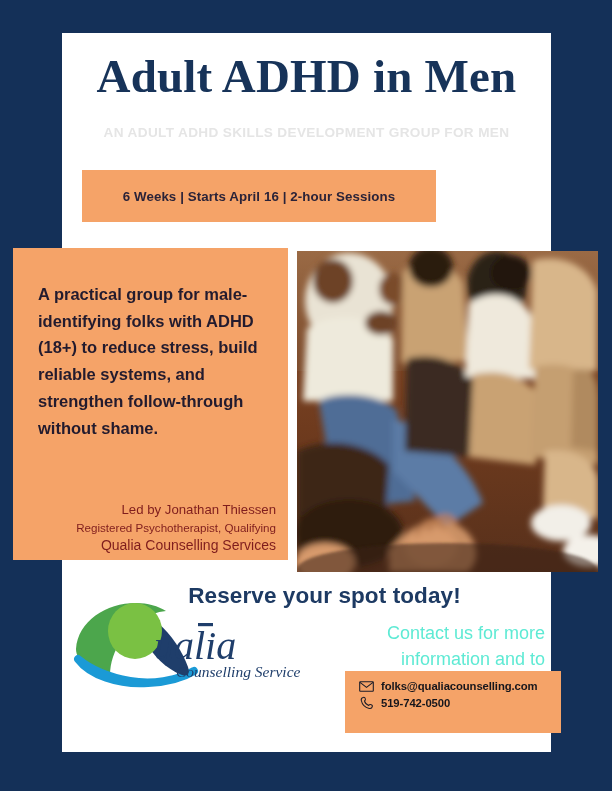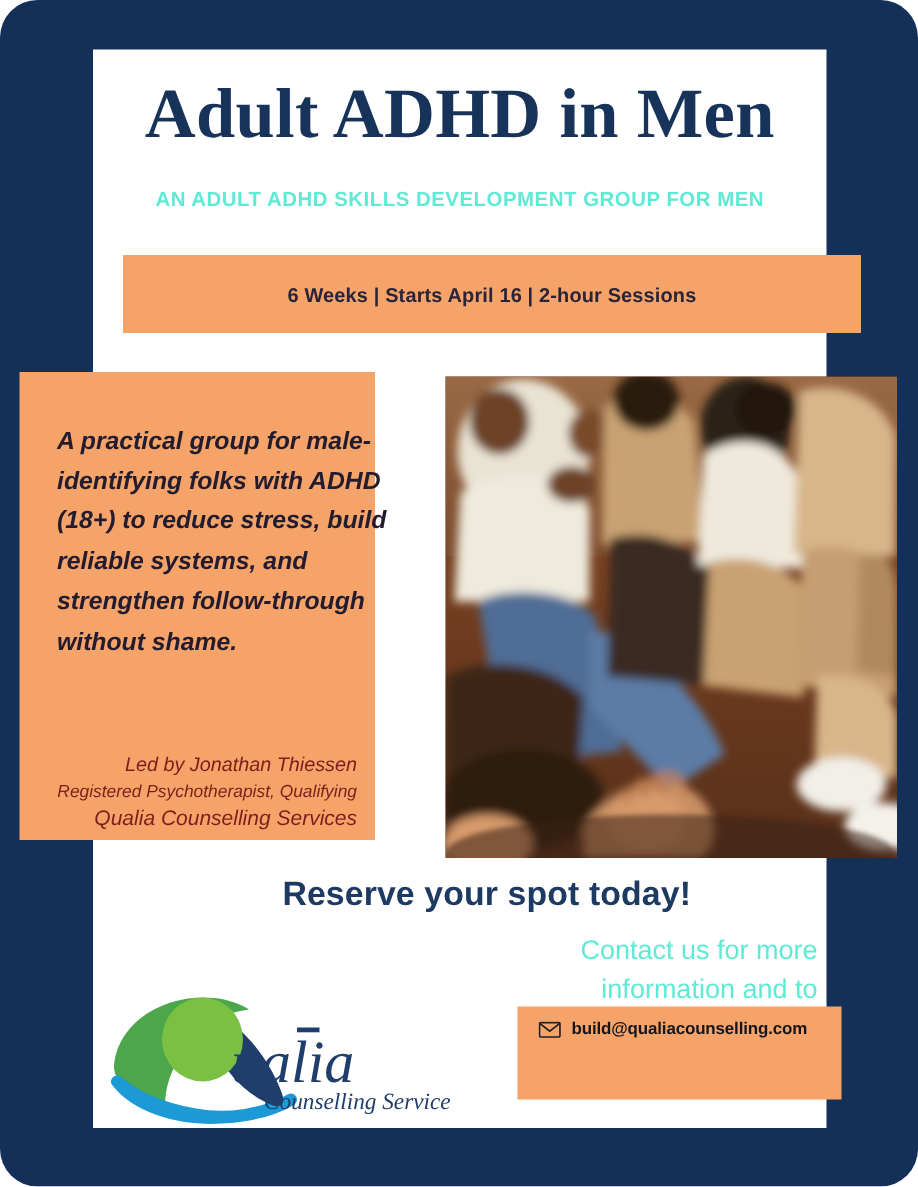--- a/index.html
+++ b/index.html
@@ -10,21 +10,20 @@
   body {
     font-family: "Liberation Sans", sans-serif;
   }
 
   #poster {
     position: relative;
     width: 612px;
     height: 791px;
     background: #143058;
     overflow: hidden;
-    border-radius: 25px;
   }
 
   
   .card {
     position: absolute;
     left: 62px;
     top: 33px;
     width: 489px;
     height: 719px;
     background: #ffffff;
@@ -47,29 +46,29 @@
 
   .subhead {
     position: absolute;
     left: 62px;
     top: 125px;
     width: 489px;
     text-align: center;
     font-size: 13.6px;
     font-weight: 700;
     letter-spacing: 0.35px;
-    color: #5eead4;
+    color: #e5e5e5;
   }
 
   
   .details-banner {
     position: absolute;
     left: 82px;
     top: 170px;
-    width: 492px;
+    width: 354px;
     height: 52px;
     background: #F5A368;
     display: flex;
     flex-direction: column;
     align-items: center;
     justify-content: center;
     gap: 3px;
   }
   .details-banner .line {
     font-size: 13.3px;
@@ -89,24 +88,23 @@
     overflow: hidden;
     background: #6b3a22;
   }
   .photo svg { display: block; width: 100%; height: 100%; }
 
   
   .blurb {
     position: absolute;
     left: 13px;
     top: 248px;
-    width: 237px;
+    width: 275px;
     height: 312px;
     background: #F5A368;
-    font-style: italic;
   }
   .blurb-body {
     position: absolute;
     left: 25px;
     top: 33px;
     width: 228px;
     font-size: 16.5px;
     line-height: 1.62;
     font-weight: 700;
     color: #231b2e;
@@ -180,21 +178,21 @@
     font-weight: 700;
     color: #16161c;
     letter-spacing: -0.1px;
     white-space: nowrap;
   }
 
   
   .logo {
     position: absolute;
     left: 72px;
-    top: 663px;
+    top: 601px;
     width: 228px;
     height: 92px;
   }
   .logo svg { display: block; width: 100%; height: 100%; }
 </style>
 </head>
 <body>
 
 <div id="poster">
 
@@ -289,23 +287,34 @@
 
   <div class="contact-box">
 
     <div class="contact-row">
       <span class="ci">
         <svg width="15" height="11" viewBox="0 0 15 11" aria-hidden="true">
           <rect x="0.7" y="0.7" width="13.6" height="9.6" rx="0.6" fill="none" stroke="#1d1d28" stroke-width="1.1"></rect>
           <path d="M1 1.4 L7.5 6.4 L14 1.4" fill="none" stroke="#1d1d28" stroke-width="1.1"></path>
         </svg>
       </span>
-      <span class="ctxt">build@qualiacounselling.com</span>
+      <span class="ctxt">folks@qualiacounselling.com</span>
     </div>
 
+    <div class="contact-row">
+      <span class="ci">
+        <svg width="14" height="14" viewBox="0 0 14 14" aria-hidden="true">
+          <path d="M3.2 1.4 C4.4 1.1 5.1 1.8 5.4 2.9 C5.7 3.9 5.2 4.4 4.5 4.9
+                   C4.9 6.8 6.6 8.7 8.7 9.4 C9.2 8.7 9.7 8.2 10.7 8.5
+                   C11.8 8.8 12.6 9.5 12.3 10.7 C12 11.9 10.6 12.7 9.2 12.4
+                   C5.3 11.6 2.1 8.3 1.3 4.5 C1 3.1 2 1.7 3.2 1.4 Z" fill="none" stroke="#1d1d28" stroke-width="1.05" stroke-linejoin="round"></path>
+        </svg>
+      </span>
+      <span class="ctxt">519-742-0500</span>
+    </div>
 
   </div>
 
   <div class="logo">
     <svg viewBox="0 0 228 92" aria-hidden="true">
 
       <path d="M4 48 C6 20 34 2 64 2 C76 2 86 5 94 10
                C76 12 60 22 50 38 C42 50 38 62 38 74
                C18 70 4 60 4 48 Z" fill="#4CA64C"></path>
 

